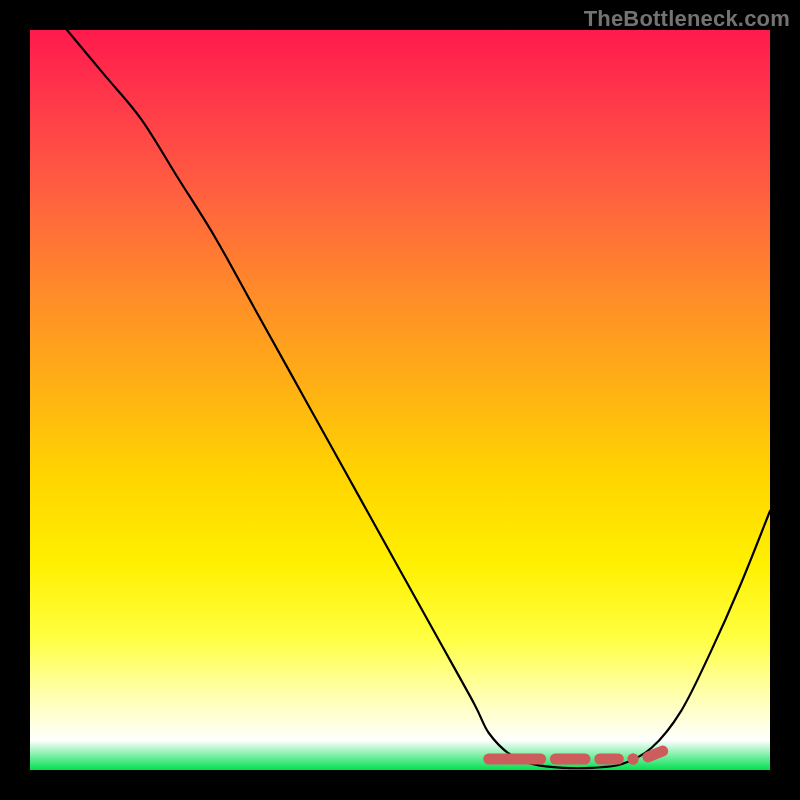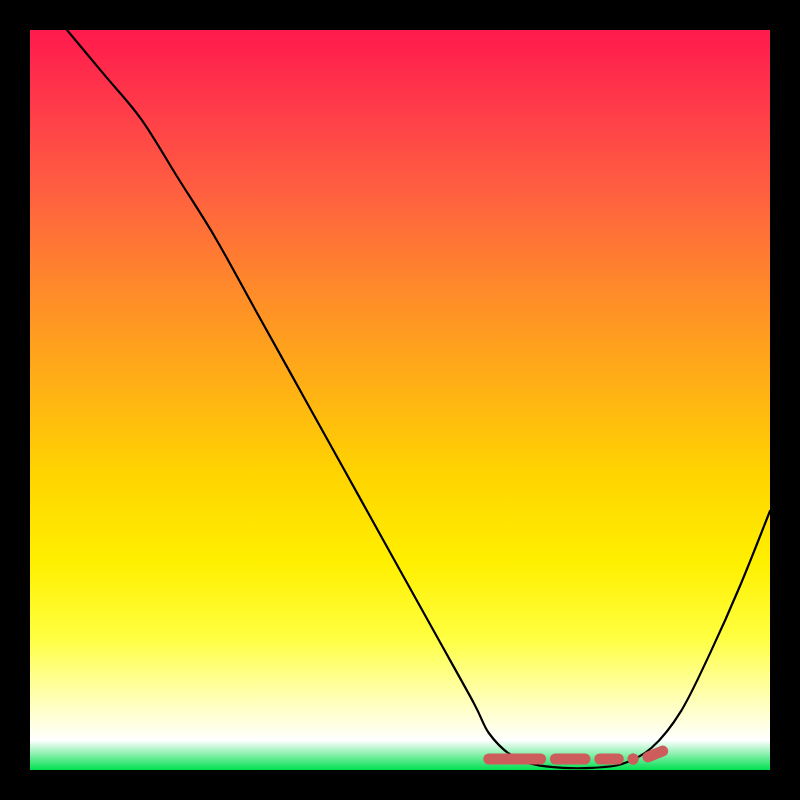--- a/index.html
+++ b/index.html
@@ -60,20 +60,21 @@
   }
   .marker-dot {
     fill: #cd5c5c;
   }
 </style>
 </head>
 <body>
 
 <div class="frame">
 
+  <div class="watermark">TheBottleneck.com</div>
 
   <div class="plot-area">
     <svg class="curve-svg" viewBox="0 0 740 740" preserveAspectRatio="none">
       <path id="curve" class="curve-path" d="M 37 0 C 43.166666666666664 7.4000000000000155, 61.666666666666664 29.6000000000001, 74 44.40000000000009 C 86.33333333333333 59.20000000000008, 98.66666666666667 71.5333333333333, 111 88.79999999999995 C 123.33333333333333 106.0666666666666, 135.66666666666666 128.26666666666665, 148 148 C 160.33333333333334 167.73333333333335, 172.66666666666666 186.23333333333338, 185 207.20000000000005 C 197.33333333333334 228.1666666666667, 209.66666666666666 251.60000000000002, 222 273.8 C 234.33333333333334 296, 246.66666666666666 318.2, 259 340.4 C 271.3333333333333 362.59999999999997, 283.6666666666667 384.8, 296 407 C 308.3333333333333 429.2, 320.6666666666667 451.40000000000003, 333 473.6 C 345.3333333333333 495.8, 357.66666666666663 518, 370 540.2 C 382.33333333333337 562.4000000000001, 394.66666666666674 584.5999999999999, 407.00000000000006 606.8 C 419.33333333333337 629, 435.3666666666667 657.3666666666667, 444 673.4 C 452.6333333333333 689.4333333333333, 452.6333333333333 694.3666666666667, 458.8 703 C 464.9666666666667 711.6333333333333, 473.6 720.02, 481 725.2 C 488.4 730.3800000000001, 494.5666666666667 731.9833333333333, 503.20000000000005 734.08 C 511.83333333333337 736.1766666666667, 522.9333333333333 737.1633333333333, 532.8 737.78 C 542.6666666666666 738.3966666666666, 552.5333333333333 738.3966666666666, 562.4 737.78 C 572.2666666666667 737.1633333333333, 582.1333333333333 737.4100000000001, 592 734.08 C 601.8666666666667 730.75, 611.7333333333333 726.68, 621.6 717.8 C 631.4666666666667 708.92, 641.3333333333334 696.8333333333333, 651.2 680.8 C 661.0666666666667 664.7666666666667, 670.9333333333334 642.5666666666667, 680.8000000000001 621.6 C 690.6666666666667 600.6333333333333, 700.5333333333333 578.4333333333334, 710.4 555 C 720.2666666666667 531.5666666666666, 735.0666666666666 493.3333333333333, 740 481"></path>
       <g id="markers" class="marker-group">
           <line x1="458.8" x2="510.59999999999997" y1="729" y2="729" class="marker-seg"></line>
           <line x1="525.4" x2="555" y1="729" y2="729" class="marker-seg"></line>
           <line x1="569.8000000000001" x2="588.3000000000001" y1="729" y2="729" class="marker-seg"></line>
           <circle cx="603.0999999999999" cy="729" r="5.5" class="marker-dot"></circle>
           <circle cx="603.0999999999999" cy="729" r="5.5" class="marker-dot"></circle>

